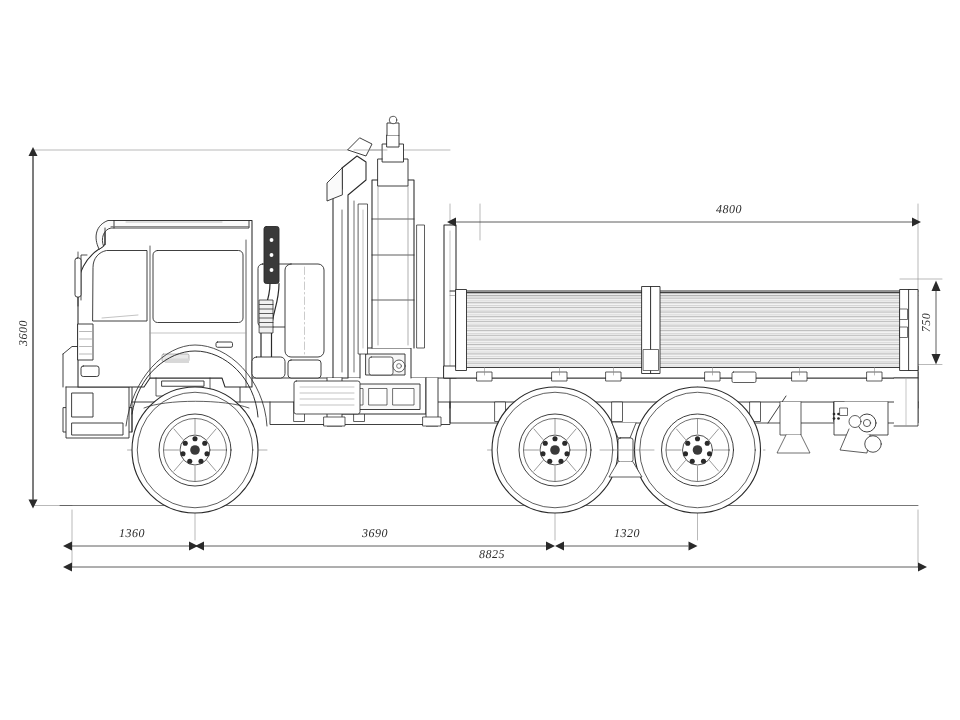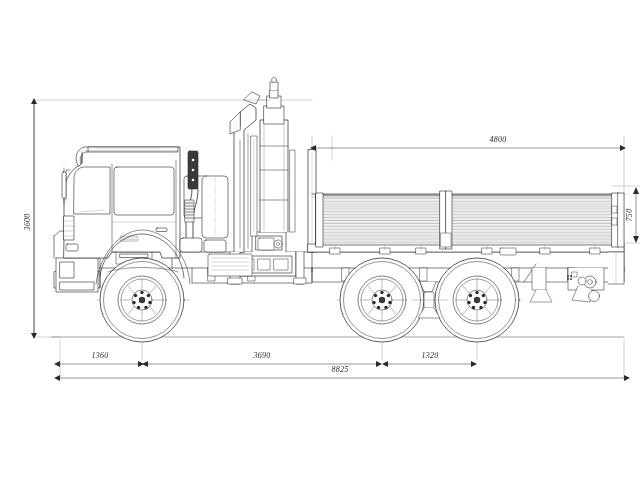--- a/index.html
+++ b/index.html
@@ -1,19 +1,19 @@
 <!DOCTYPE html>
 <html><head>
 <meta charset="utf-8">
 <title>Technical Drawing</title>
 <style>
   html,body{margin:0;padding:0;background:#ffffff;}
   body{width:640px;height:480px;overflow:hidden;
        font-family:"Liberation Serif",serif;}
-  #stage{position:relative;width:576px;height:480px;background:#ffffff;padding-left:12px;}
+  #stage{position:relative;width:576px;height:480px;background:#ffffff;}
   svg{display:block;}
   .dimtext{font-family:"Liberation Serif",serif;font-size:8px;
            font-style:italic;fill:#2a2a2a;letter-spacing:.3px;}
 </style>
 </head>
 <body>
 
 <div id="stage">
 <svg width="640" height="480" viewBox="0 0 640 480" xmlns="http://www.w3.org/2000/svg">
 

